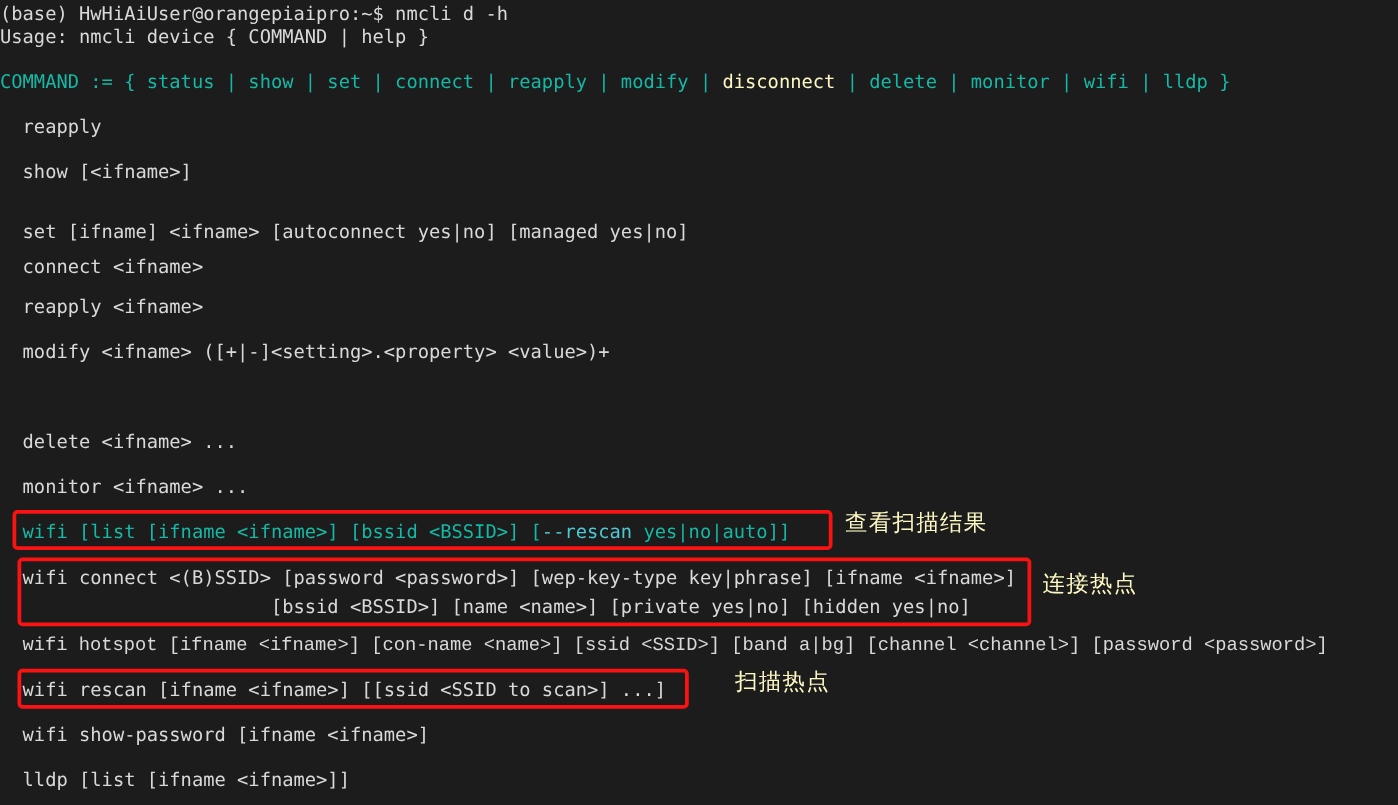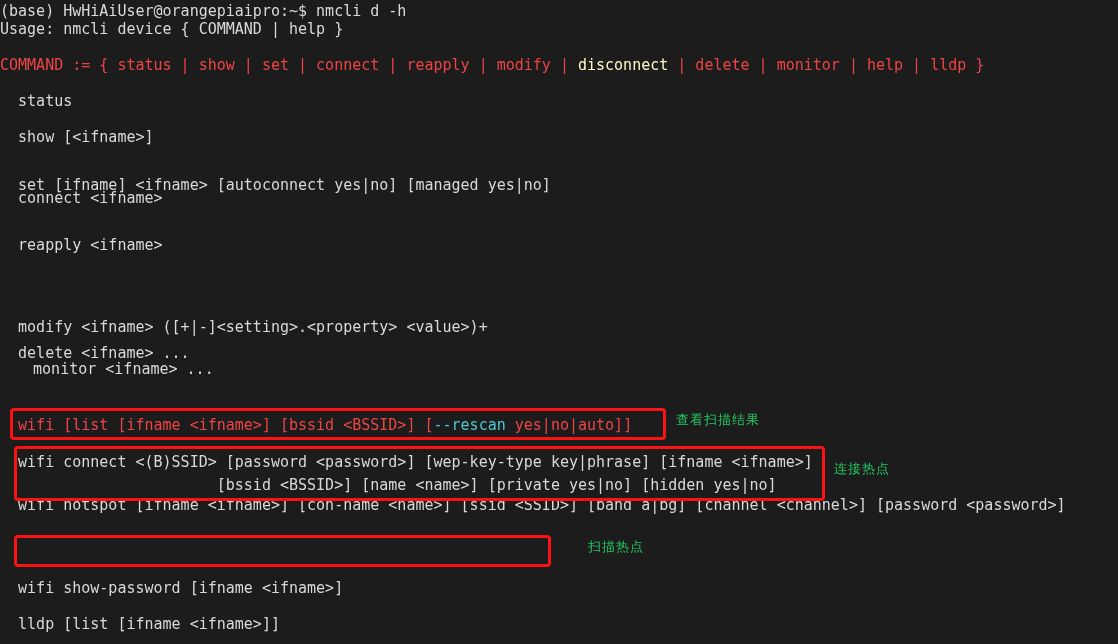--- a/index.html
+++ b/index.html
@@ -26,29 +26,29 @@
   }
   .line {
     position: absolute;
     left: 0;
     white-space: pre;
     font-family: "DejaVu Sans Mono", "Liberation Mono", monospace;
     font-size: 15px;
     line-height: 18px;
     color: #d9d9d9;
   }
-  .c-default { color: #ef4444; }
+  .c-default { color: #14b8a6; }
   .c-yellow  { color: #fef9c3; }
   .c-cyan    { color: #4ec9d4; }
 
   .annot {
     position: absolute;
-    color: #22c55e;
-    font-family: Liberation Sans, sans-serif;
-    font-size: 13px;
+    color: #fef9c3;
+    font-family: Liberation Mono, monospace;
+    font-size: 18px;
     line-height: 22px;
     white-space: pre;
     letter-spacing: 1px;
   }
   .redbox {
     position: absolute;
     border: 3px solid #fb1212;
     border-radius: 4px;
     box-sizing: border-box;
     pointer-events: none;
@@ -57,45 +57,46 @@
 </head>
 <body>
 
 <div id="terminal">
 
   
   <div class="line" style="top:2px;">(base) HwHiAiUser@orangepiaipro:~$ nmcli d -h</div>
   <div class="line" style="top:20px;text-align:center;">Usage: nmcli device { COMMAND | help }</div>
 
   
-  <div class="line" style="top:56px;"><span class="c-default">COMMAND := { status | show | set | connect | reapply | modify | </span><span class="c-yellow">disconnect</span><span class="c-default"> | delete | monitor | help | lldp }</span></div>
+  <div class="line" style="top:56px;"><span class="c-default">COMMAND := { status | show | set | connect | reapply | modify | </span><span class="c-yellow">disconnect</span><span class="c-default"> | delete | monitor | wifi | lldp }</span></div>
 
   
-  <div class="line" style="top:92px;">  status</div>
+  <div class="line" style="top:92px;">  reapply</div>
   <div class="line" style="top:128px;">  show [&lt;ifname&gt;]</div>
   <div class="line" style="top:164px;margin-top:12px;">  set [ifname] &lt;ifname&gt; [autoconnect yes|no] [managed yes|no]</div>
-  <div class="line" style="top:189px;">  connect &lt;ifname&gt;</div>
+  <div class="line" style="top:204px;">  connect &lt;ifname&gt;</div>
   <div class="line" style="top:236px;">  reapply &lt;ifname&gt;</div>
-  <div class="line" style="top:272px;margin-top:46px;">  modify &lt;ifname&gt; ([+|-]&lt;setting&gt;.&lt;property&gt; &lt;value&gt;)+</div>
+  <div class="line" style="top:272px;">  modify &lt;ifname&gt; ([+|-]&lt;setting&gt;.&lt;property&gt; &lt;value&gt;)+</div>
 
 
   <div class="line" style="top:344px;">  delete &lt;ifname&gt; ...</div>
-  <div class="line" style="top:360px;margin-left:15px;">  monitor &lt;ifname&gt; ...</div>
+  <div class="line" style="top:380px;">  monitor &lt;ifname&gt; ...</div>
 
   
   <div class="line" style="top:416px;"><span class="c-default">  wifi [list [ifname &lt;ifname&gt;] [bssid &lt;BSSID&gt;] [</span><span class="c-cyan">--rescan</span><span class="c-default"> yes|no|auto]]</span></div>
 
   
   <div class="line" style="top:476px;">                        [bssid &lt;BSSID&gt;] [name &lt;name&gt;] [private yes|no] [hidden yes|no]</div>
   <div class="line" style="top:453px;">  wifi connect &lt;(B)SSID&gt; [password &lt;password&gt;] [wep-key-type key|phrase] [ifname &lt;ifname&gt;]</div>
 
   
-  <div class="line" style="top:496px;">  wifi hotspot [ifname &lt;ifname&gt;] [con-name &lt;name&gt;] [ssid &lt;SSID&gt;] [band a|bg] [channel &lt;channel&gt;] [password &lt;password&gt;]</div>
+  <div class="line" style="top:508px;font-family:Liberation Mono, monospace;">  wifi hotspot [ifname &lt;ifname&gt;] [con-name &lt;name&gt;] [ssid &lt;SSID&gt;] [band a|bg] [channel &lt;channel&gt;] [password &lt;password&gt;]</div>
 
   
+  <div class="line" style="top:543px;">  wifi rescan [ifname &lt;ifname&gt;] [[ssid &lt;SSID to scan&gt;] ...]</div>
 
   
   <div class="line" style="top:615px;">  lldp [list [ifname &lt;ifname&gt;]]</div>
 
   
   <div class="line" style="top:579px;">  wifi show-password [ifname &lt;ifname&gt;]</div>
 
   
   <div class="redbox" style="left:10px; top:408px; width:656px; height:32px;"></div>
   <div class="redbox" style="left:14px; top:446px; width:811px; height:55px;"></div>

